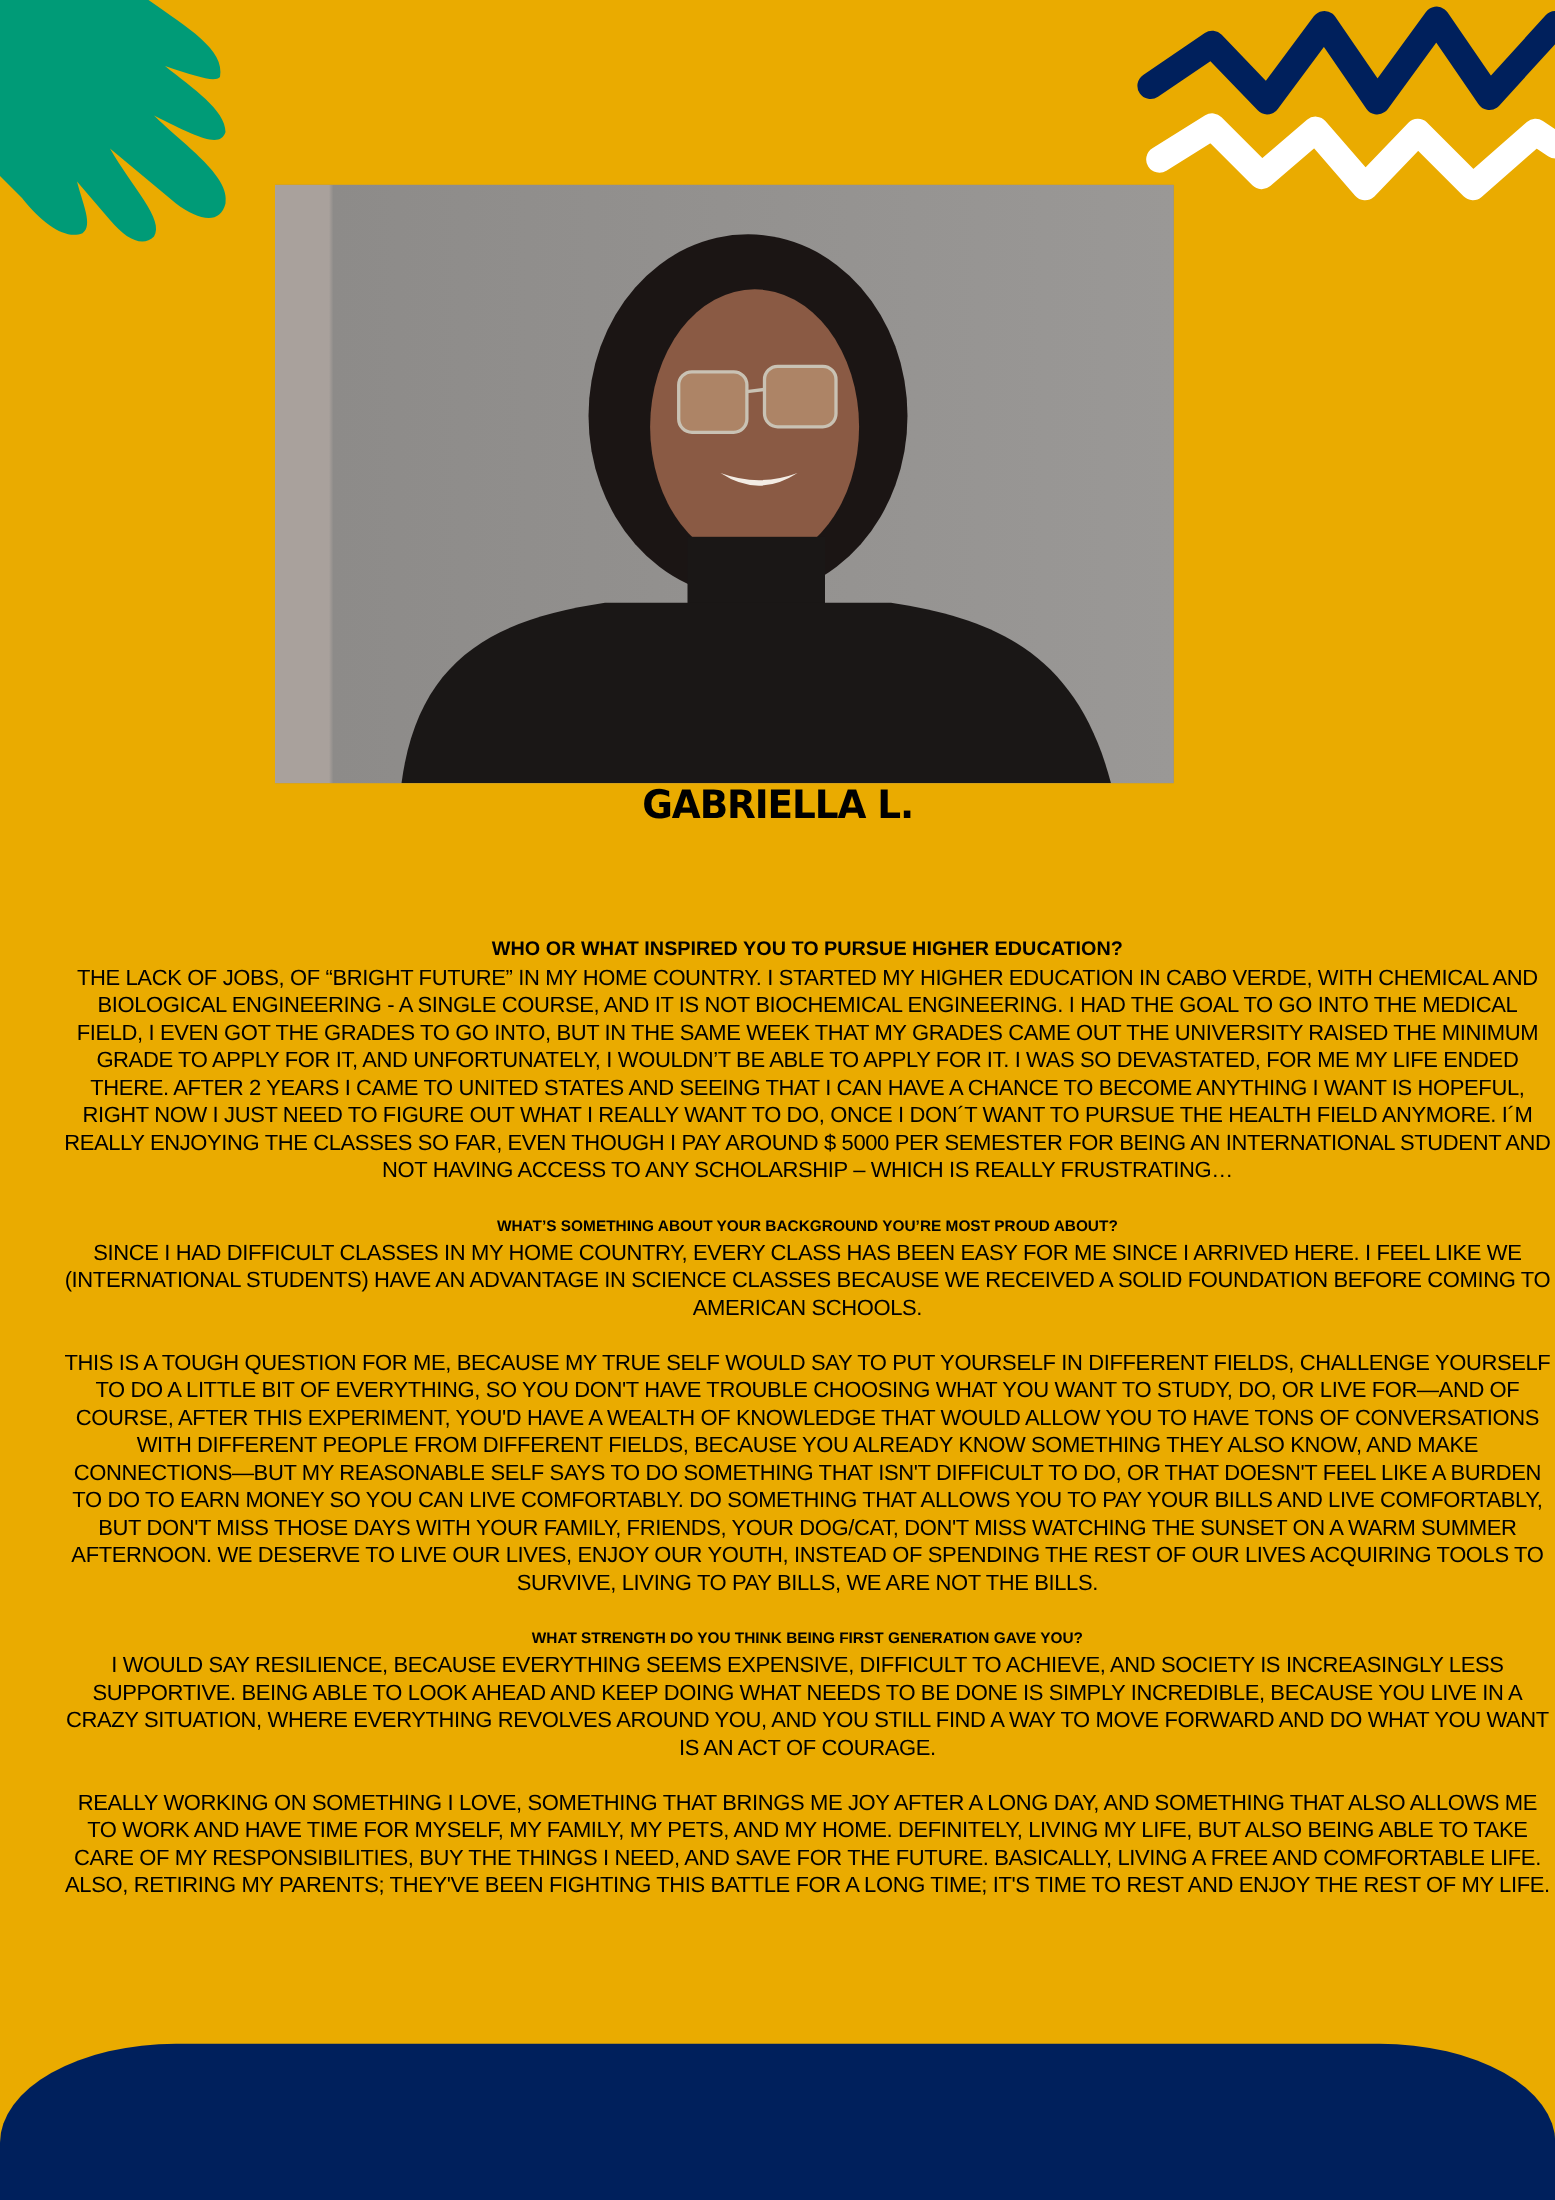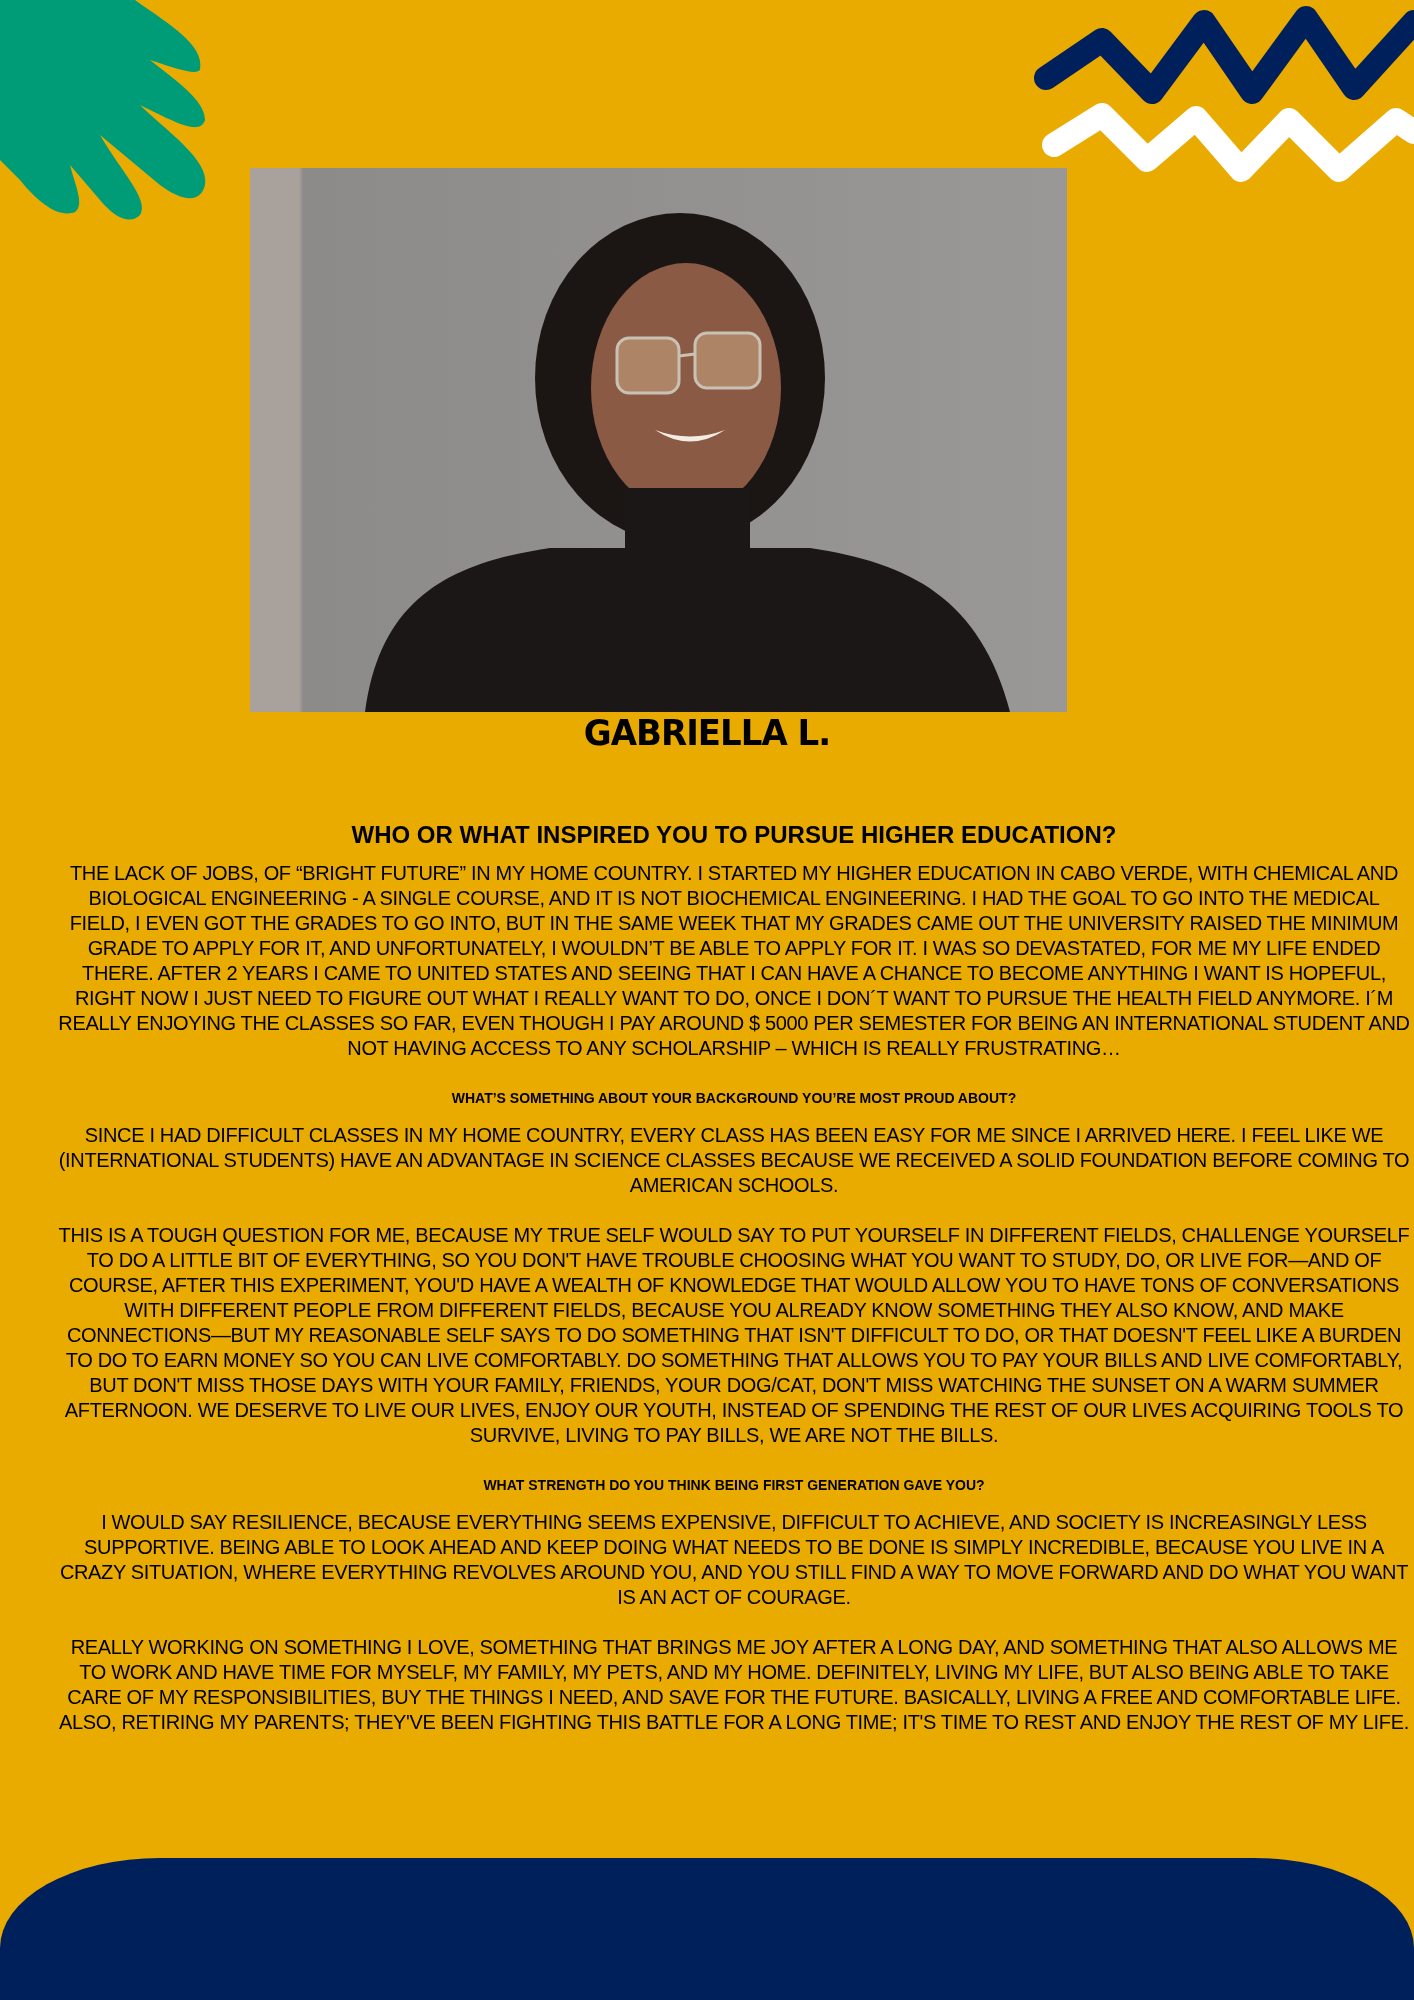--- a/index.html
+++ b/index.html
@@ -24,25 +24,24 @@
     }
     .content {
       position: absolute; left: 58px; right: 4px; top: 820px;
       text-align: center;
     }
     .qa { margin-bottom: 25px; }
     .qa .q {
       font-weight: bold; font-size: 14px; line-height: 25px;
       text-transform: uppercase;
     }
-    .qa .q.first { font-size: 24px; line-height: 29px; }
+    .qa .q.first { font-size: 18px; line-height: 29px; margin-top: 28px; }
     .qa .a {
       font-size: 20px; line-height: 25px; text-transform: uppercase;
       letter-spacing: -0.35px;
-      margin-top: 12px;
     }
     .footer-band {
       position: absolute; left: 0; right: 0; top: 1858px; height: 142px;
       background: #00205C;
       border-top-left-radius: 160px 90px;
       border-top-right-radius: 160px 90px;
     }
   </style>
 </head>
 <body>

